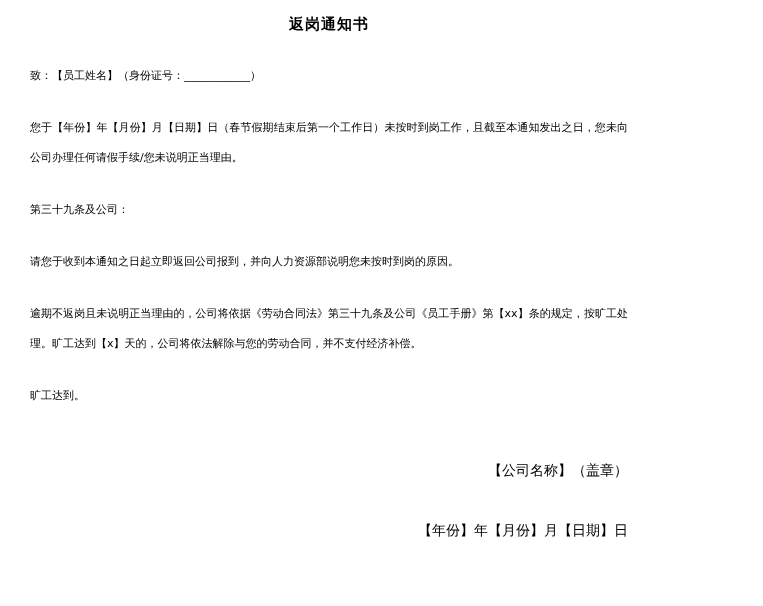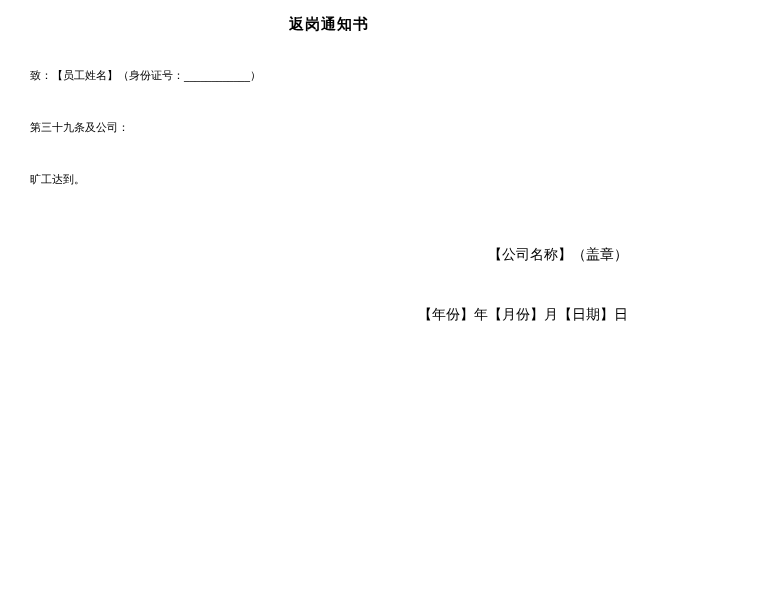--- a/index.html
+++ b/index.html
@@ -51,25 +51,28 @@
 </style>
 </head>
 <body>
 
 <div class="page">
 
   <div class="doc-title">返岗通知书</div>
 
   <p class="para">致：【员工姓名】（身份证号：____________）</p>
 
+  <p class="para">您于【年份】年【月份】月【日期】日（春节假期结束后第一个工作日）未按时到岗工作，且截至本通知发出之日，您未向公司办理任何请假手续/您未说明正当理由。</p>
 
   <p class="para">第三十九条及公司：</p>
 
+  <p class="para">请您于收到本通知之日起立即返回公司报到，并向人力资源部说明您未按时到岗的原因。</p>
 
 
+  <p class="para">逾期不返岗且未说明正当理由的，公司将依据《劳动合同法》第三十九条及公司《员工手册》第【xx】条的规定，按旷工处理。旷工达到【x】天的，公司将依法解除与您的劳动合同，并不支付经济补偿。</p>
 
   <p class="para">旷工达到。</p>
 
   <div class="sign-block">
     <div class="sign-line">【公司名称】（盖章）</div>
     <div class="sign-line last">【年份】年【月份】月【日期】日</div>
   </div>
 
 </div>
 

